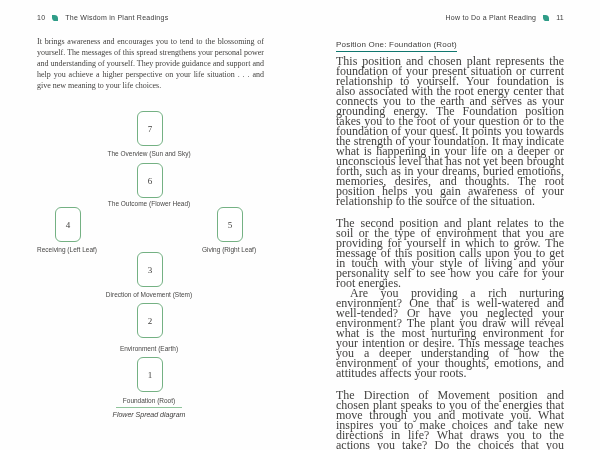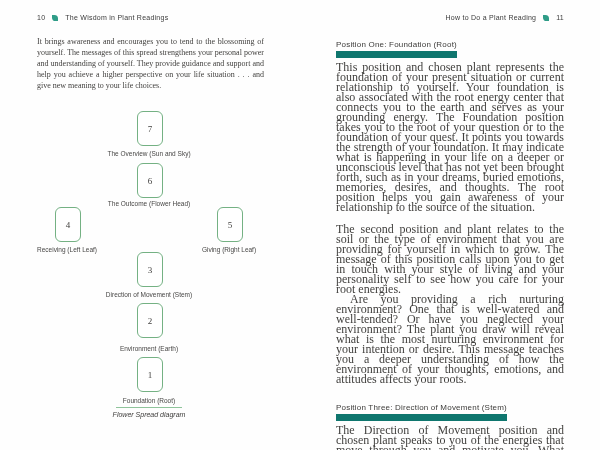--- a/index.html
+++ b/index.html
@@ -73,21 +73,21 @@
     font-size: 7px; color: #3d3c3a; white-space: nowrap;
   }
 
   
   .sections { position: absolute; top: 33px; left: 0; right: 0; }
   .section + .section { margin-top: 12px; }
   .position-heading {
     display: inline-block; margin: 0 0 4px 0;
     font-family: "Liberation Sans", sans-serif; font-weight: normal;
     font-size: 8px; letter-spacing: 0.2px; color: #3c3b39;
-    padding-bottom: 2px; border-bottom: 7px solid #0f766e;
+    padding-bottom: 2px; border-bottom: 1px solid #0f766e;
   }
   .section p {
     margin: 0; font-size: 12px; line-height: 10px;
     text-align: justify; color: #403f3d;
   }
 </style>
 </head>
 <body>
 
 <div class="canvas">
@@ -154,19 +154,18 @@
         <h3 class="position-heading">Position One: Foundation (Root)</h3>
         <p>This position and chosen plant represents the foundation of your present situation or current relationship to yourself. Your foundation is also associated with the root energy center that connects you to the earth and serves as your grounding energy. The Foundation position takes you to the root of your question or to the foundation of your quest. It points you towards the strength of your foundation. It may indicate what is happening in your life on a deeper or unconscious level that has not yet been brought forth, such as in your dreams, buried emotions, memories, desires, and thoughts. The root position helps you gain awareness of your relationship to the source of the situation.</p>
       </div>
 
       <div class="section">
         <p>The second position and plant relates to the soil or the type of environment that you are providing for yourself in which to grow. The message of this position calls upon you to get in touch with your style of living and your personality self to see how you care for your root energies.</p>
         <p class="indent">Are you providing a rich nurturing environment? One that is well-watered and well-tended? Or have you neglected your environment? The plant you draw will reveal what is the most nurturing environment for your intention or desire. This message teaches you a deeper understanding of how the environment of your thoughts, emotions, and attitudes affects your roots.</p>
       </div>
 
       <div class="section">
-        <h3 class="position-heading">Position Three: Direction of Movement (Stem)</h3>
         <p>The Direction of Movement position and chosen plant speaks to you of the energies that move through you and motivate you. What inspires you to make choices and take new directions in life? What draws you to the actions you take? Do the choices that you make reflect your inner environment and the root energies in which you reside? The message of this position tells you more about your process and how it is working for you. It offers insight into what direction your movement should take.</p>
       </div>
     </div>
   </div>
 
 </div>
 
 </body></html>

